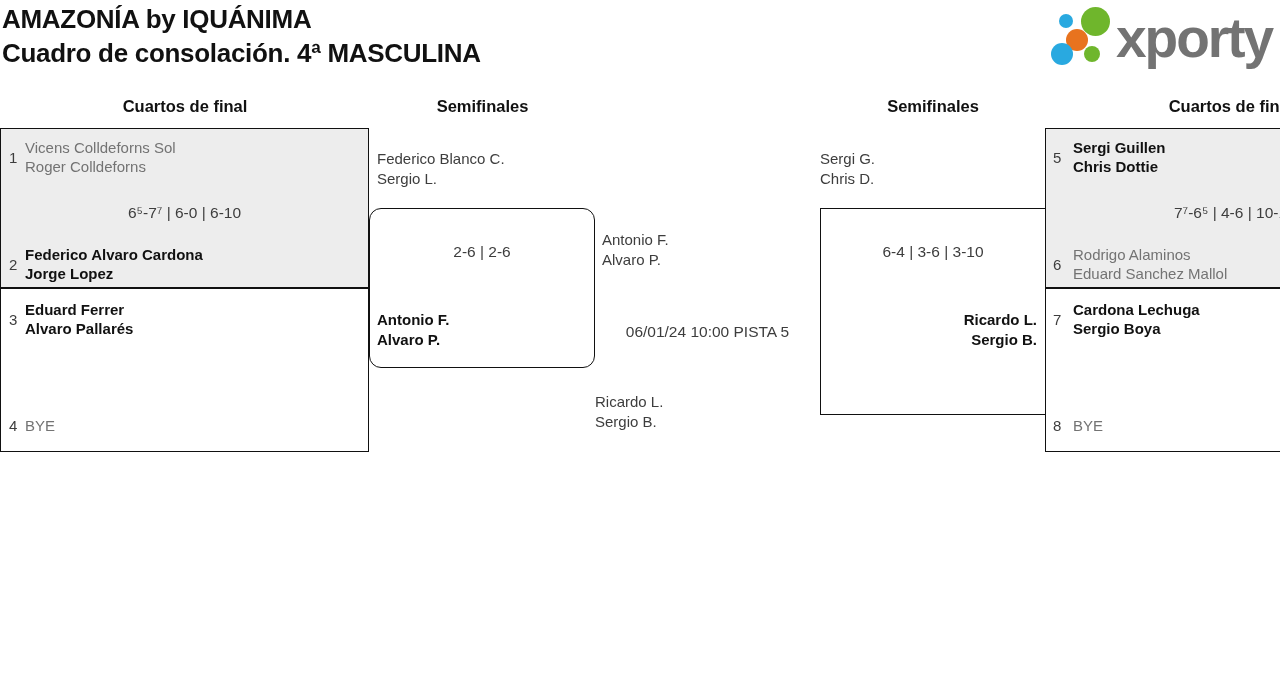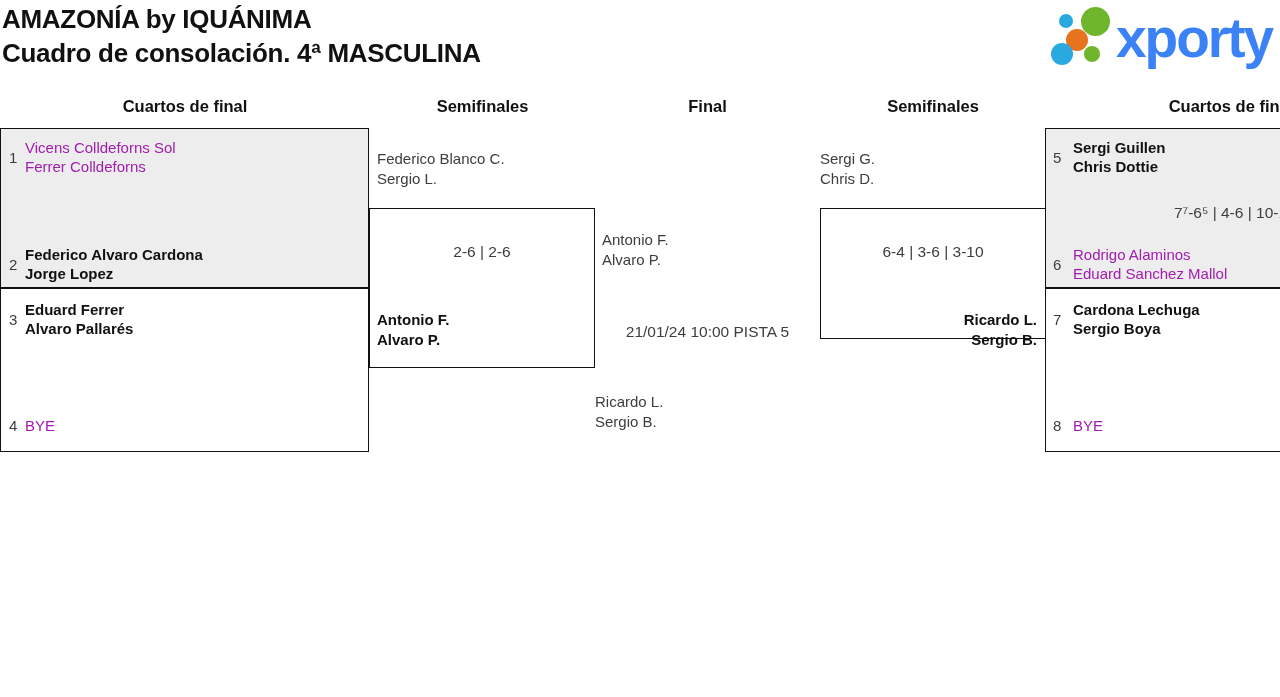--- a/index.html
+++ b/index.html
@@ -29,21 +29,21 @@
     position:absolute; top:97px; text-align:center;
     font-size:16.5px; line-height:19px; font-weight:700; color:#111;
   }
   
   .match-box{position:absolute; box-sizing:border-box; border:1px solid #111; background:#ffffff;}
   .match-box.played{background:#ededed;}
   .pair{position:absolute; left:8px; display:flex; align-items:center;}
   .pair .seed{flex:0 0 16px; width:16px; font-size:15px; color:#3d3d3d; font-weight:400;}
   .qf-right .pair{left:7px;}
   .qf-right .pair .seed{flex:0 0 20px; width:20px;}
-  .names{font-size:15px; line-height:19px; color:#a21caf; font-weight:400;}
+  .names{font-size:15px; line-height:19px; color:#737373; font-weight:400;}
   .pair.winner .names{font-weight:700; color:#111;}
   .score{
     position:absolute; left:0; width:100%; text-align:center;
     font-size:15.5px; line-height:19px; color:#3d3d3d;
   }
   
   .sf-winner{position:absolute; top:101px; font-size:15px; line-height:19.5px; font-weight:700; color:#111;}
   .sf-winner.left{left:7px;}
   .sf-winner.right{left:0; width:calc(100% - 8px); text-align:right;}
   
@@ -63,37 +63,37 @@
     <div>AMAZONÍA by IQUÁNIMA</div>
     <div>Cuadro de consolación. 4ª MASCULINA</div>
   </div>
 
   <div class="logo">
     <span class="dot dot-blue-small" style="background:#29a9e0"></span>
     <span class="dot dot-green-big" style="background:#6fb62c"></span>
     <span class="dot dot-orange" style="background:#e8731e"></span>
     <span class="dot dot-blue-med" style="background:#29a9e0"></span>
     <span class="dot dot-green-small" style="background:#6fb62c"></span>
-    <span class="logo-text" style="color:#3b82f6">xporty</span>
+    <span class="logo-text" style="color:#737373">xporty</span>
   </div>
 
   <div class="round-header" style="left:0;width:370px;">Cuartos de final</div>
   <div class="round-header" style="left:370px;width:225px;">Semifinales</div>
-  <div class="round-header" style="left:595px;width:225px;">Final</div>
   <div class="round-header" style="left:820px;width:226px;">Semifinales</div>
   <div class="round-header" style="left:1046px;width:370px;">Cuartos de final</div>
 
   <div class="match-box played" style="left:0;top:128px;width:369px;height:160px;">
     <div class="pair" style="top:9px;">
       <span class="seed">1</span>
       <div class="names">
         <div>Vicens Colldeforns Sol</div>
-        <div>Ferrer Colldeforns</div>
+        <div>Roger Colldeforns</div>
       </div>
     </div>
+    <div class="score" style="top:74px;">6⁵-7⁷ | 6-0 | 6-10</div>
     <div class="pair winner" style="top:116px;">
       <span class="seed">2</span>
       <div class="names">
         <div>Federico Alvaro Cardona</div>
         <div>Jorge Lopez</div>
       </div>
     </div>
   </div>
 
   <div class="match-box" style="left:0;top:288px;width:369px;height:164px;">
@@ -110,44 +110,44 @@
         <div>BYE</div>
       </div>
     </div>
   </div>
 
   <div class="entrant" style="left:377px;top:149px;">
     <div>Federico Blanco C.</div>
     <div>Sergio L.</div>
   </div>
 
-  <div class="match-box" style="left:369px;top:208px;width:226px;height:160px;">
+  <div class="match-box" style="left:369px;top:208px;width:226px;height:160px;border-radius:12px;">
     <div class="score" style="top:33px;">2-6 | 2-6</div>
     <div class="sf-winner left">
       <div>Antonio F.</div>
       <div>Alvaro P.</div>
     </div>
   </div>
 
   <div class="entrant" style="left:602px;top:230px;">
     <div>Antonio F.</div>
     <div>Alvaro P.</div>
   </div>
-  <div class="final-info">21/01/24 10:00 PISTA 5</div>
+  <div class="final-info">06/01/24 10:00 PISTA 5</div>
   <div class="entrant align-right" style="left:595px;top:392px;width:218px;">
     <div>Ricardo L.</div>
     <div>Sergio B.</div>
   </div>
 
   <div class="entrant align-right" style="left:820px;top:149px;width:218px;">
     <div>Sergi G.</div>
     <div>Chris D.</div>
   </div>
 
-  <div class="match-box" style="left:820px;top:208px;width:226px;height:131px;">
+  <div class="match-box" style="left:820px;top:208px;width:226px;height:207px;">
     <div class="score" style="top:33px;">6-4 | 3-6 | 3-10</div>
     <div class="sf-winner right">
       <div>Ricardo L.</div>
       <div>Sergio B.</div>
     </div>
   </div>
 
   <div class="match-box played qf-right" style="left:1045px;top:128px;width:371px;height:160px;">
     <div class="pair winner" style="top:9px;">
       <span class="seed">5</span>

